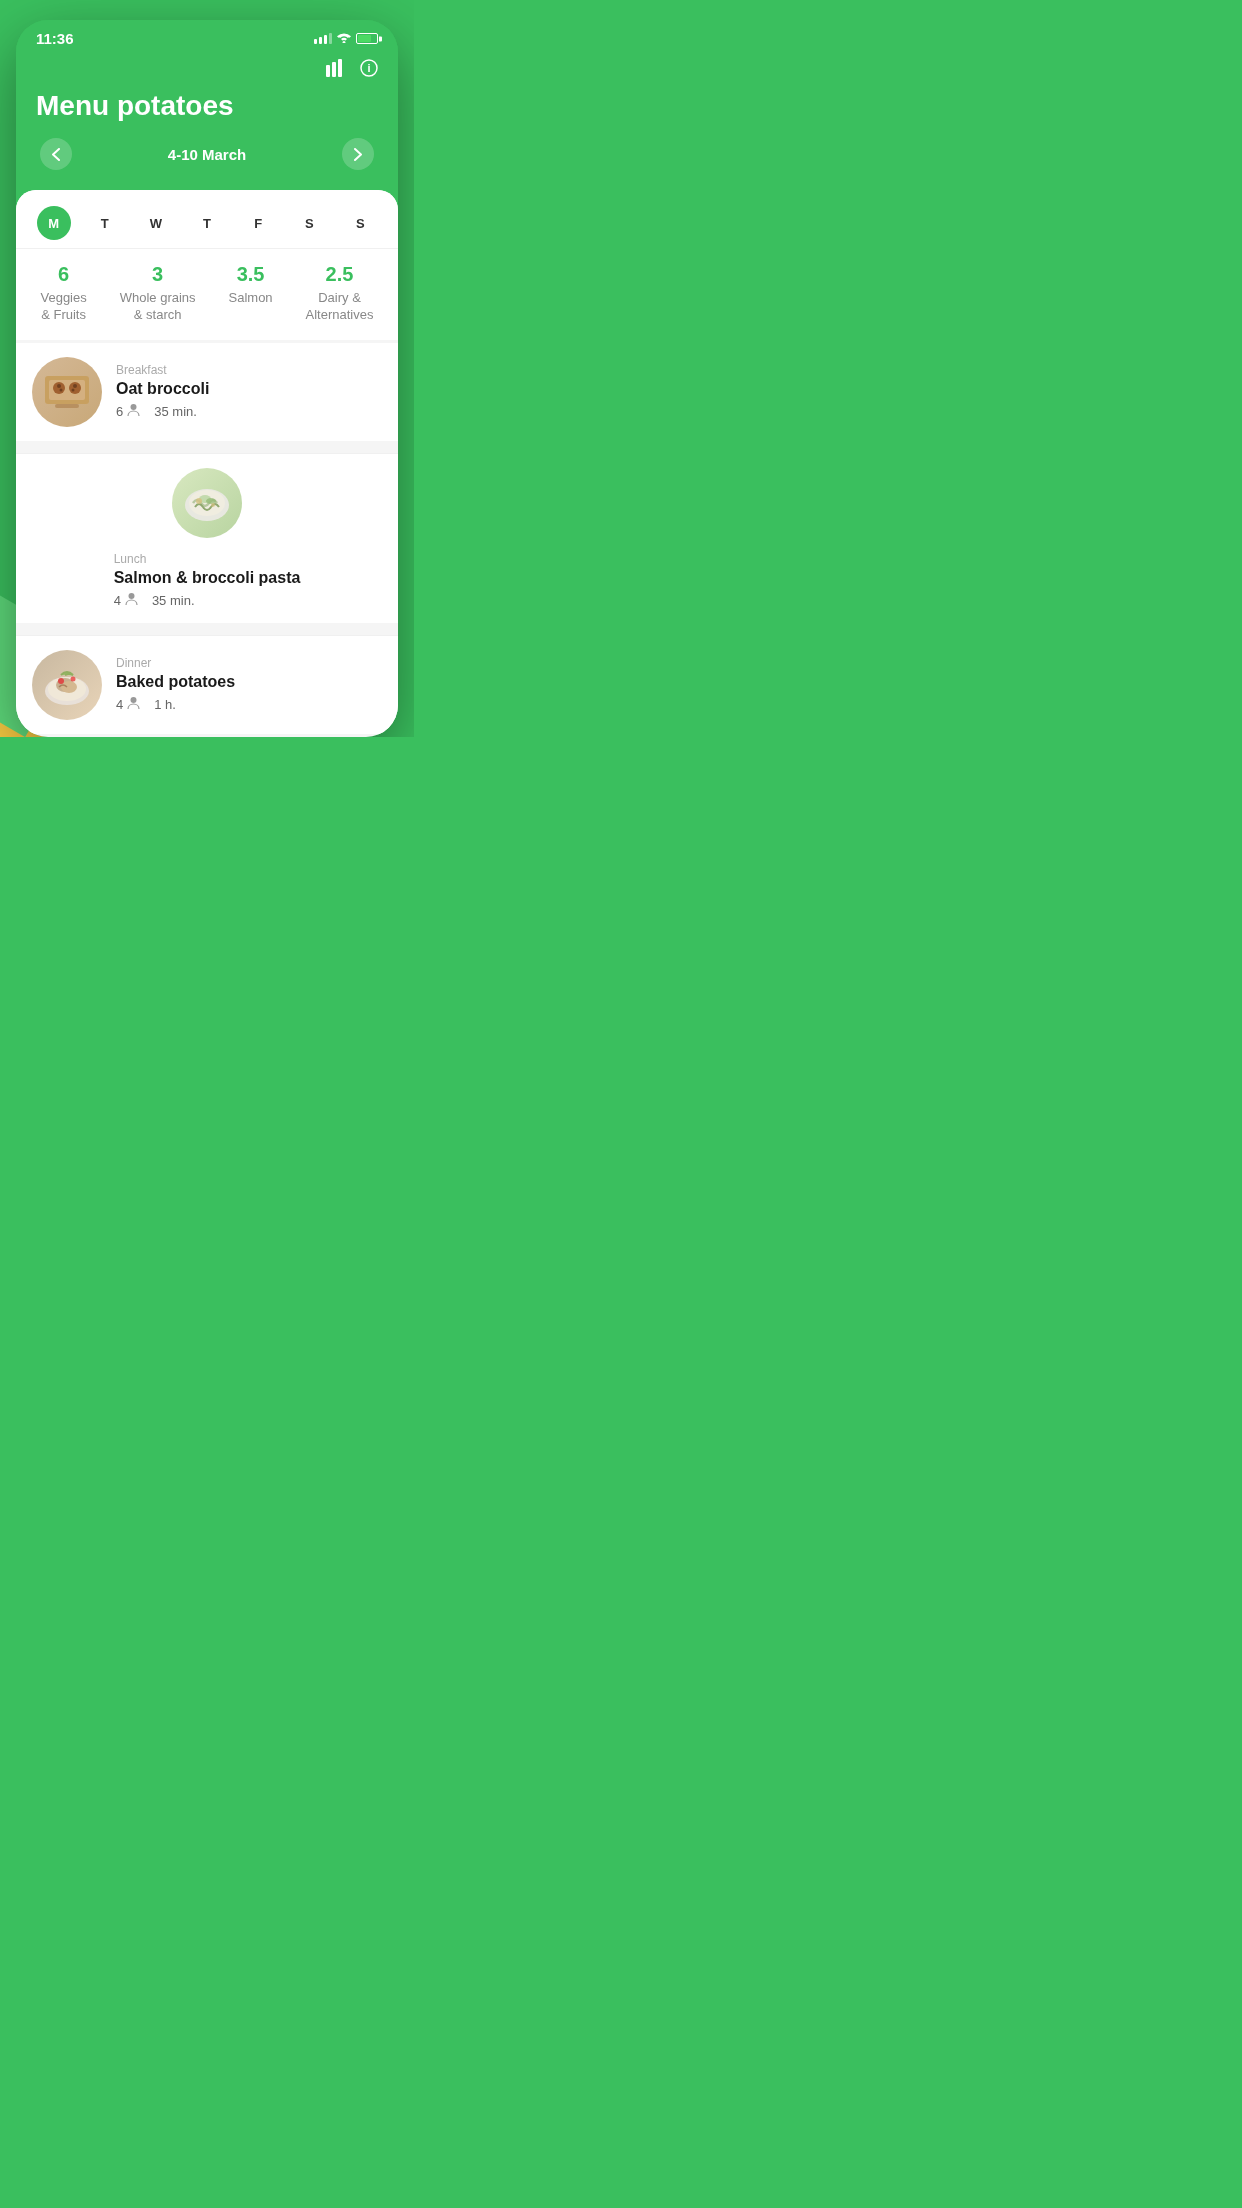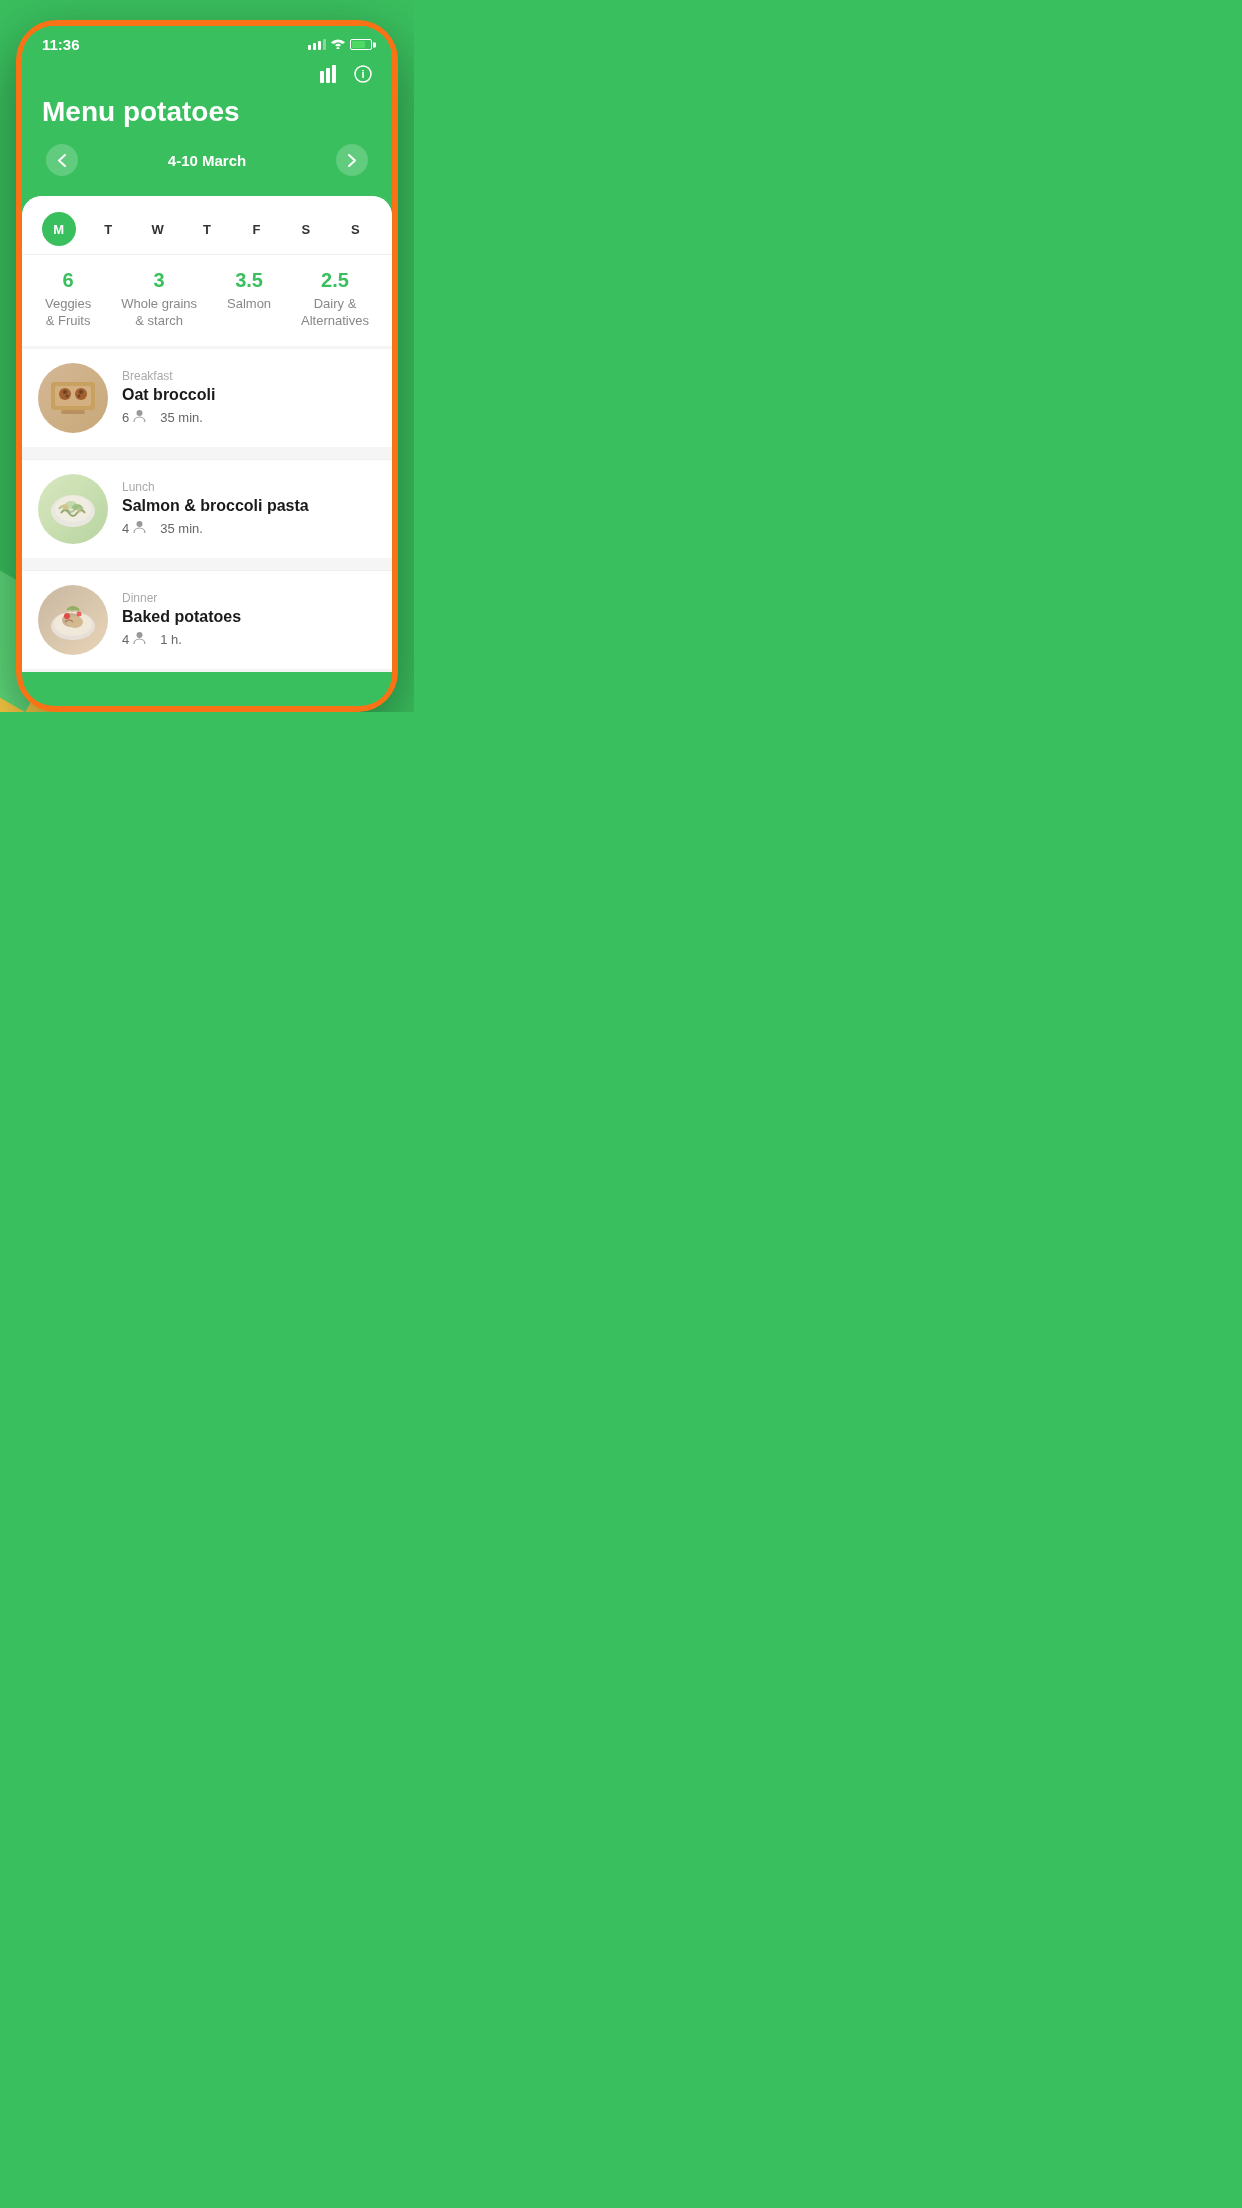--- a/index.html
+++ b/index.html
@@ -69,23 +69,23 @@
     .phone-wrapper {
       display: flex;
       justify-content: center;
       padding: 20px 16px 0 16px;
       position: relative;
       z-index: 2;
     }
 
     .phone-frame {
       width: 408px;
-      background: #f97316;
+      background: #a21caf;
       border-radius: 40px;
-      padding: 6px;
+      padding: 0;
       box-shadow: 0 20px 60px rgba(0,0,0,0.4);
       position: relative;
     }
 
     .phone-screen {
       background: #3abf5e;
       border-radius: 32px;
       overflow: hidden;
       min-height: 680px;
     }
@@ -499,21 +499,21 @@
                       </svg>
                     </span>
                   </div>
                   <div class="meal-meta-item">
                     <span>35 min.</span>
                   </div>
                 </div>
               </div>
             </div>
 
-            <div class="single-meal-card" style="border-top: 1px solid #f0f0f0;">
+            <div class="single-meal-card" style="border-top: 1px solid #f0f0f0; flex-direction: column;">
               <div class="meal-image meal-image-pasta">
                 <svg width="56" height="52" viewBox="0 0 56 52">
                   <ellipse cx="28" cy="28" rx="22" ry="16" fill="#e8e8e0"></ellipse>
                   <ellipse cx="28" cy="26" rx="18" ry="13" fill="#f0ede0"></ellipse>
                   <path d="M14,26 Q18,20 22,26 Q26,32 30,26 Q34,20 38,26" stroke="#b8c8a0" stroke-width="2.5" fill="none"></path>
                   <path d="M16,30 Q20,24 24,30 Q28,36 32,30 Q36,24 40,30" stroke="#90a870" stroke-width="2" fill="none"></path>
                   <ellipse cx="26" cy="22" rx="6" ry="4" fill="#b8d4a0" opacity="0.8"></ellipse>
                   <ellipse cx="32" cy="24" rx="5" ry="3" fill="#90b870" opacity="0.7"></ellipse>
                   <circle cx="20" cy="24" r="3" fill="#d4c080" opacity="0.8"></circle>
                   <circle cx="34" cy="28" r="2" fill="#d4c080" opacity="0.7"></circle>

